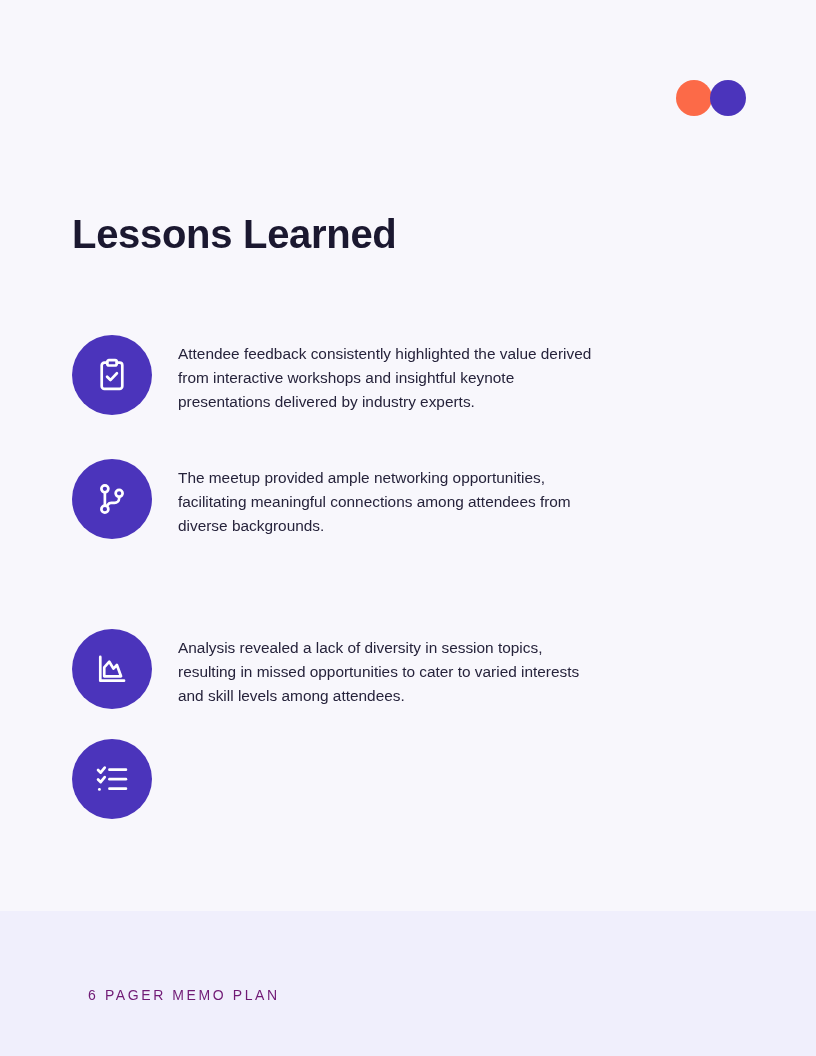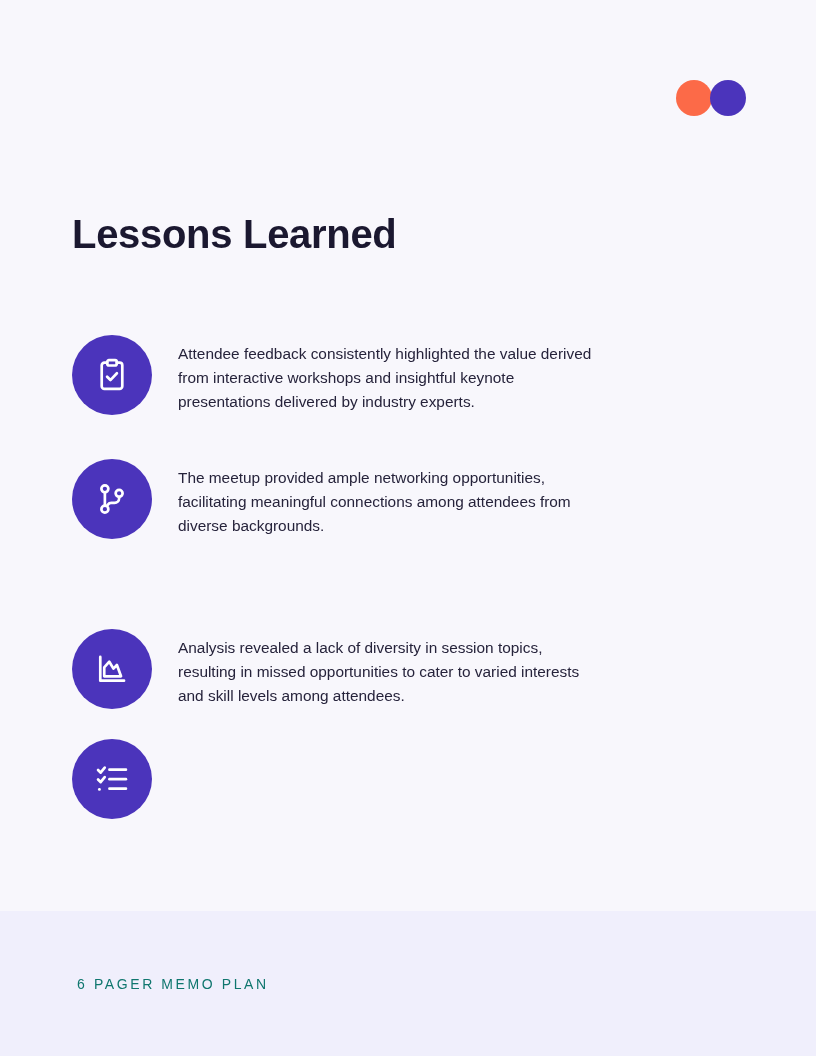--- a/index.html
+++ b/index.html
@@ -103,24 +103,24 @@
     left: 0;
     top: 911px;
     width: 816px;
     height: 145px;
     background: #f0effc;
   }
   .footer-label {
     position: absolute;
     left: 72px;
     top: 971px;
-    margin: 5px;
+    margin: 16px;
     font-size: 14px;
     letter-spacing: 2.6px;
-    color: #0f766e;
+    color: #701a75;
     text-transform: uppercase;
   }
 </style>
 </head>
 <body>
 
 <div class="page">
 
   <div class="dots">
     <div class="dot dot-orange" style="background:#fc6a48;"></div>

